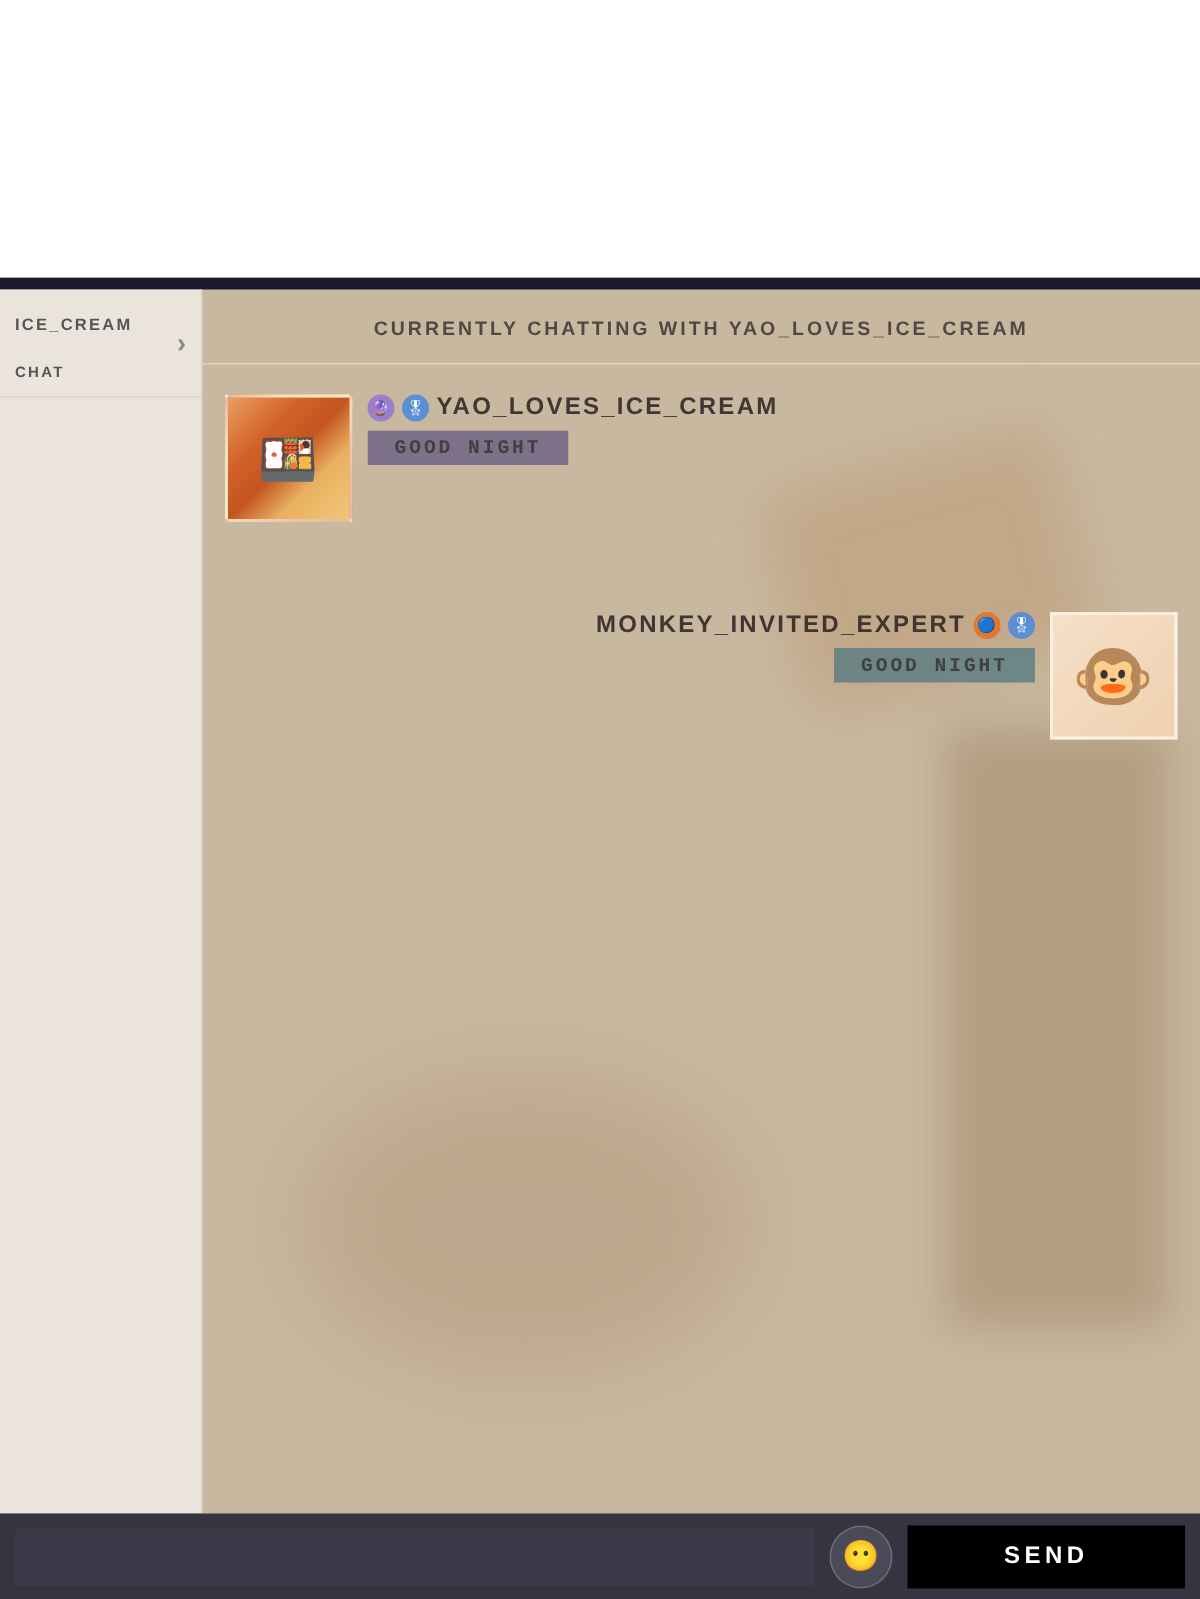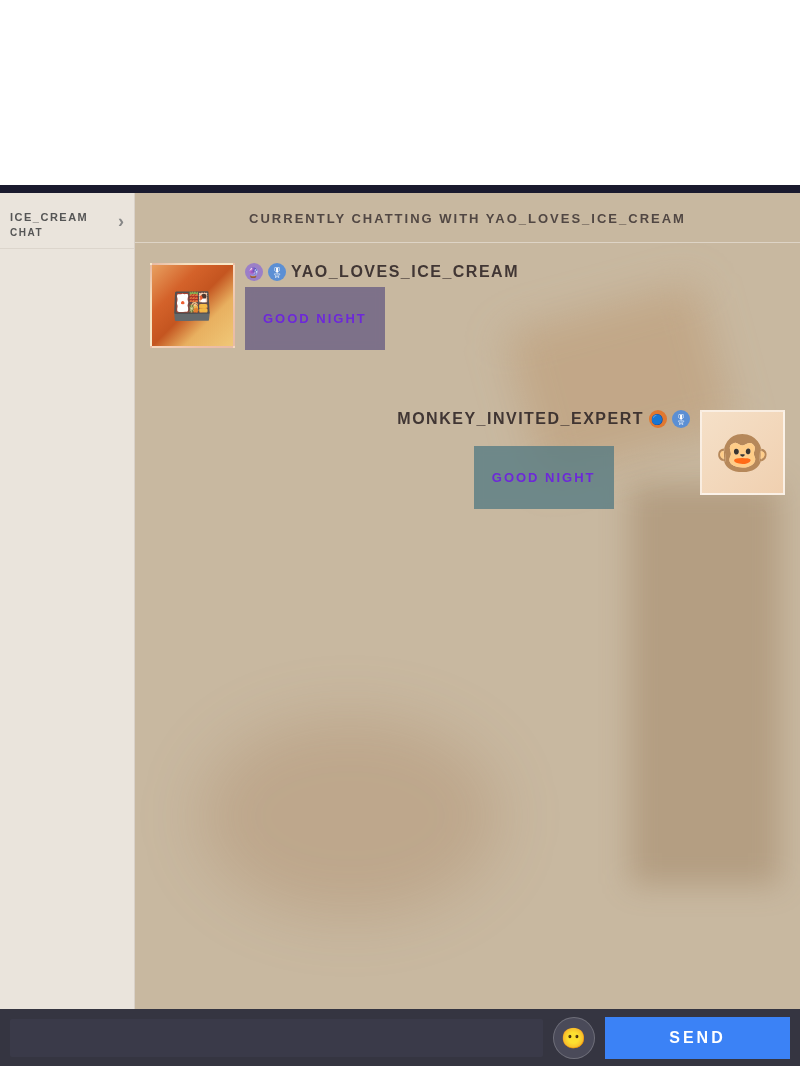--- a/index.html
+++ b/index.html
@@ -81,21 +81,21 @@
       flex-direction: column;
       position: relative;
     }
 
     .sidebar-item-name {
       font-size: 11px;
       letter-spacing: 1.5px;
       color: #555;
       font-weight: 600;
       text-transform: uppercase;
-      margin-bottom: 4px;
+      margin-bottom: 20px;
     }
 
     .sidebar-item-label {
       font-size: 10px;
       letter-spacing: 1.5px;
       color: #555;
       font-weight: 600;
       text-transform: uppercase;
     }
 
@@ -156,22 +156,21 @@
       display: flex;
       flex-direction: column;
       margin: 0 10px;
     }
 
     .message-row.left .message-content {
       align-items: flex-start;
     }
 
     .message-row.right .message-content {
-      align-items: center;
-      gap: 12px;
+      align-items: flex-end;
     }
 
     .username-row {
       display: flex;
       align-items: center;
       gap: 5px;
       margin-bottom: 6px;
     }
 
     .username {
@@ -201,26 +200,27 @@
       background: #5b8fd4;
       color: white;
     }
 
     .badge-orange {
       background: #e07830;
       color: white;
     }
 
     .message-bubble {
-      padding: 24px 18px;
+      padding: 4px 18px;
       font-size: 13px;
       letter-spacing: 2px;
       font-weight: 700;
       text-transform: uppercase;
-      color: #6d28d9;
+      color: #404040;
+      font-family: Liberation Mono, monospace;
     }
 
     .bubble-left {
       background: rgba(100, 90, 130, 0.75);
       backdrop-filter: blur(4px);
     }
 
     .bubble-right {
       background: rgba(80, 120, 130, 0.75);
       backdrop-filter: blur(4px);
@@ -262,21 +262,21 @@
       justify-content: center;
       font-size: 20px;
       cursor: pointer;
       flex-shrink: 0;
       margin-left: auto;
     }
 
     .send-button {
       width: 185px;
       height: 42px;
-      background: #3b82f6;
+      background: #000000;
       border: none;
       display: flex;
       align-items: center;
       justify-content: center;
       cursor: pointer;
       flex-shrink: 0;
     }
 
     .send-button-text {
       font-size: 16px;

